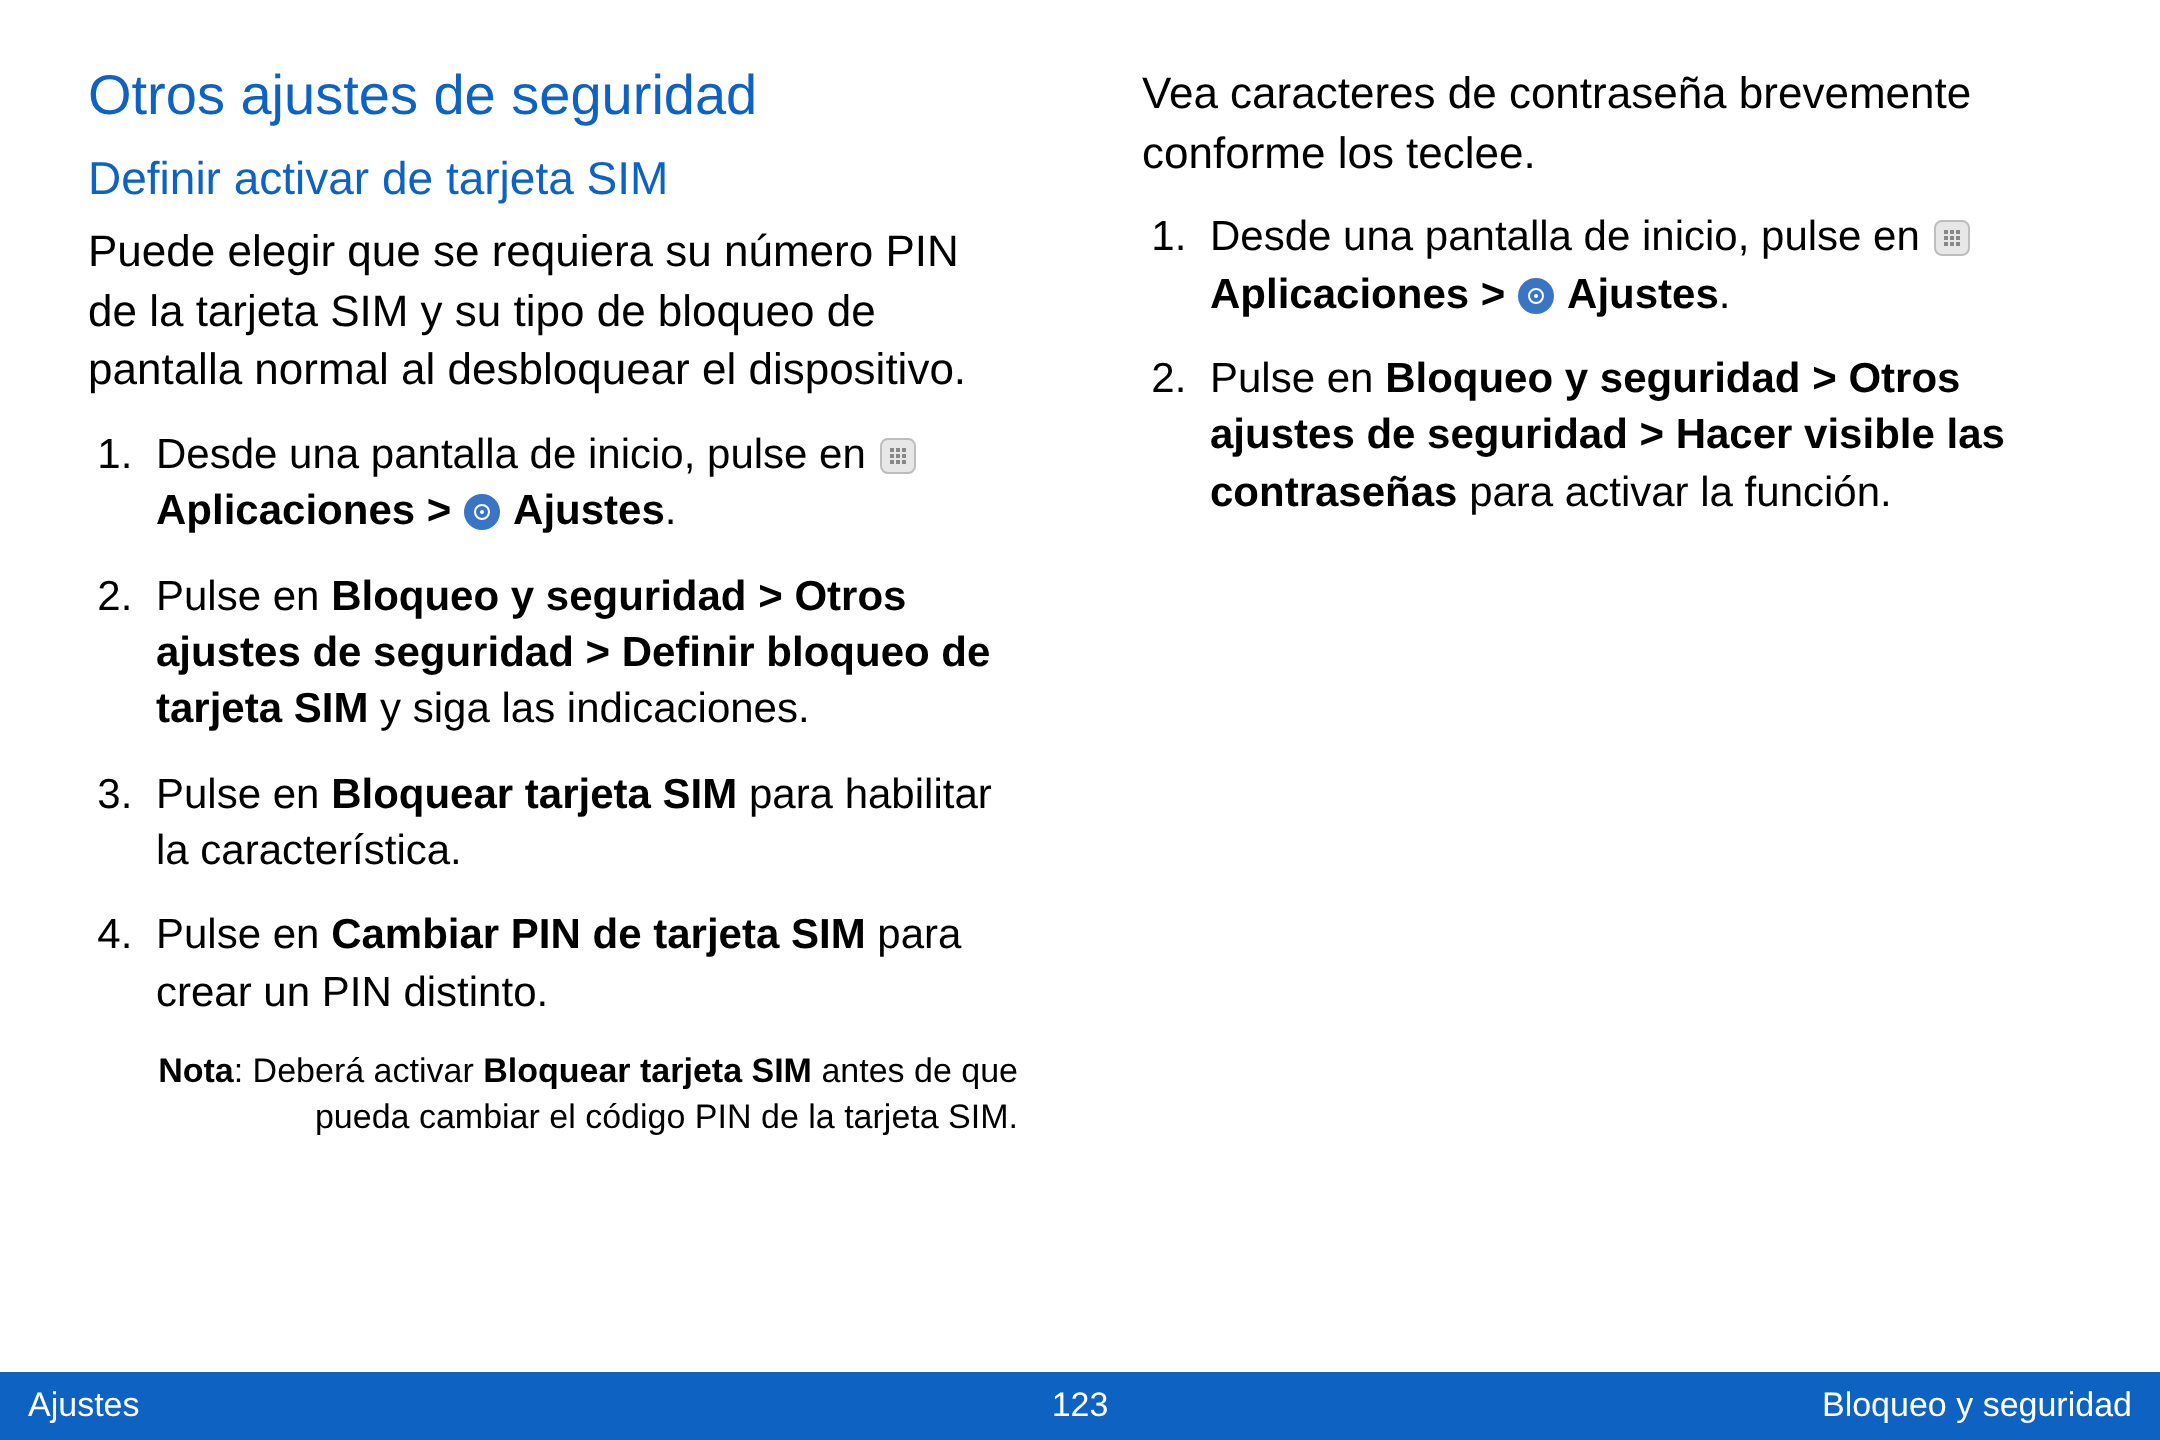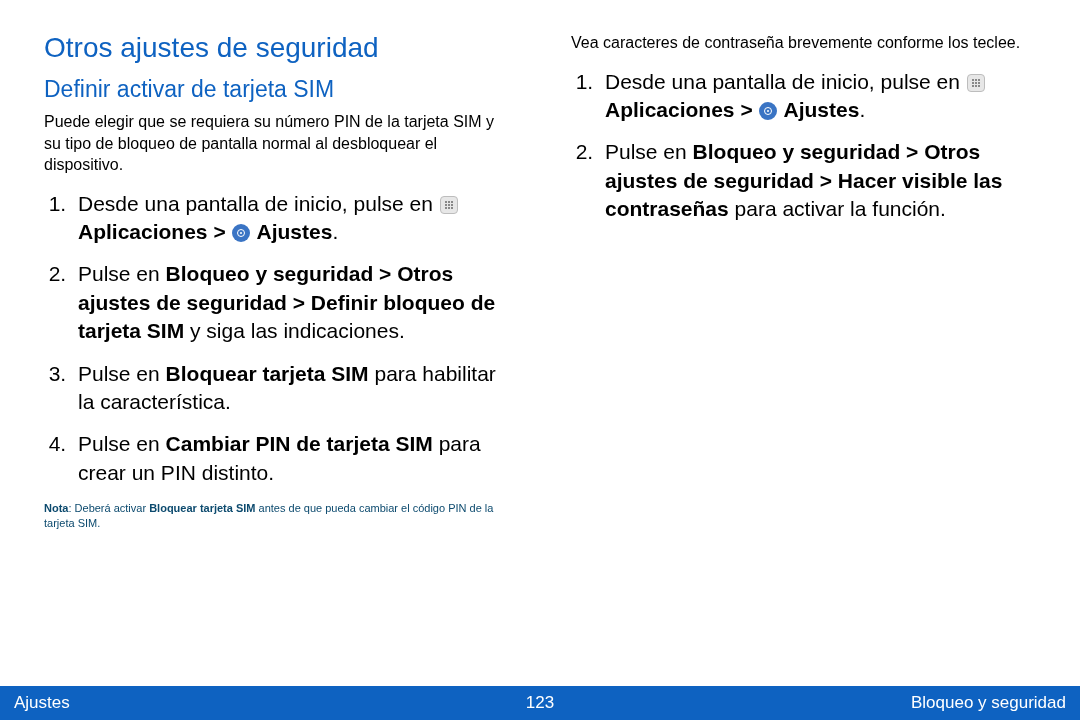--- a/index.html
+++ b/index.html
@@ -33,39 +33,40 @@
     margin: 0 0 12px 0;
     color: #0e62c1;
   }
   h2 {
     font-size: 23px;
     font-weight: 400;
     margin: 0 0 8px 0;
     color: #0e62c1;
   }
   p {
-    font-size: 16px;
+    font-size: 22px;
     line-height: 1.35;
     margin: 0 0 14px 0;
   }
   ol {
     padding-left: 28px;
     margin: 0 0 14px 0;
   }
   ol > li {
     font-size: 21px;
     line-height: 1.35;
     margin: 0 0 14px 0;
     padding-left: 6px;
   }
   .note {
-    color: #0c4a6e;
-    font-size: 11px;
+    color: #000000;
+    font-size: 17px;
     line-height: 1.35;
     margin-top: 6px;
+    text-align: right;
   }
   .note .bold { font-weight: 700; }
   .bold { font-weight: 700; }
 
   .icon {
     display: inline-block;
     width: 18px;
     height: 18px;
     border-radius: 4px;
     vertical-align: -3px;

